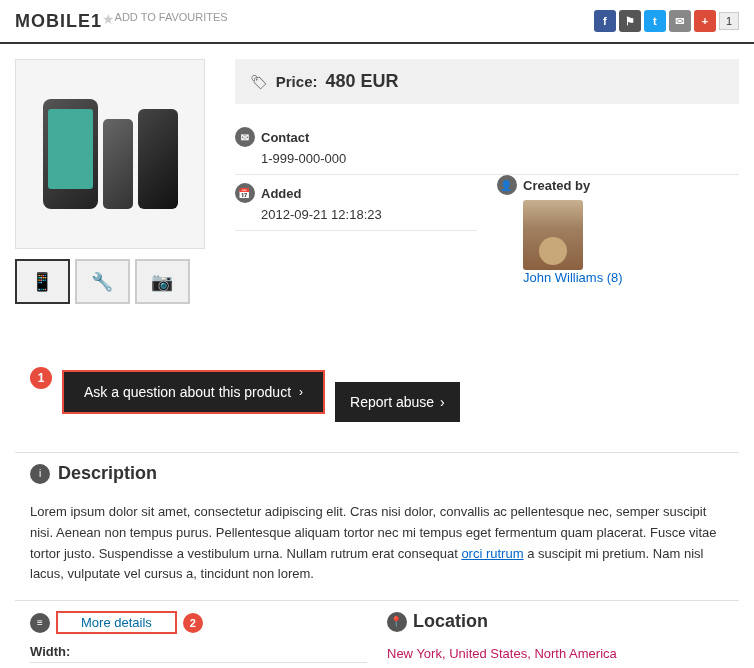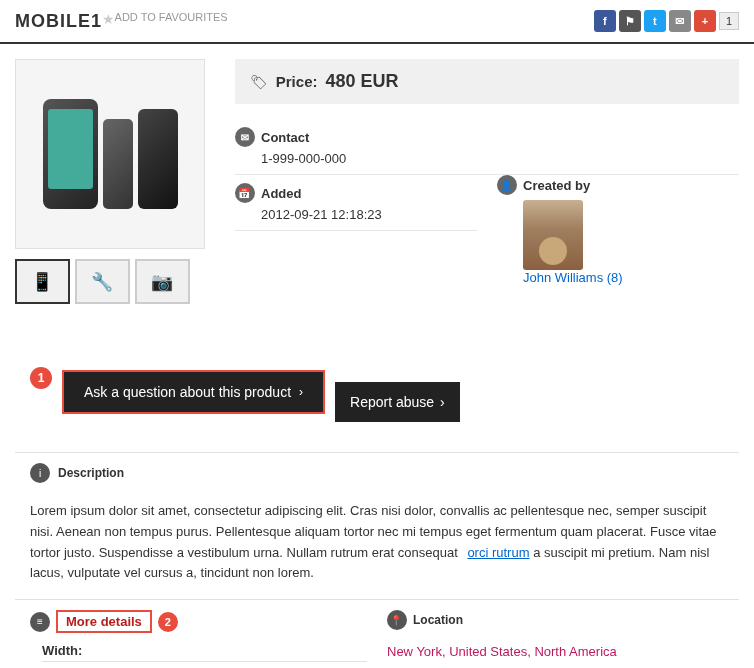--- a/index.html
+++ b/index.html
@@ -60,33 +60,33 @@
     
     .action-bar { display: flex; align-items: center; gap: 10px; margin: 20px 0; padding: 10px 15px; }
     .badge-num { background: #e74c3c; color: #fff; border-radius: 50%; width: 22px; height: 22px; display: flex; align-items: center; justify-content: center; font-size: 12px; font-weight: bold; }
     .ask-btn { background: #222; color: #fff; padding: 12px 20px; font-size: 14px; display: flex; align-items: center; gap: 8px; cursor: pointer; border: 2px solid #e74c3c; margin-top: 28px; }
     .ask-btn .chevron { font-size: 12px; }
     .report-btn { background: #222; color: #fff; padding: 12px 15px; font-size: 14px; display: flex; align-items: center; gap: 6px; cursor: pointer; border: none; margin-top: 48px; }
 
     
     .section-header { display: flex; align-items: center; gap: 8px; padding: 10px 15px; border-top: 1px solid #e0e0e0; }
     .section-icon { width: 20px; height: 20px; background: #555; border-radius: 50%; display: flex; align-items: center; justify-content: center; color: #fff; font-size: 10px; }
-    .section-title { font-weight: bold; font-size: 12px; }
+    .section-title { font-weight: bold; font-size: 18px; }
     .desc-text { padding: 8px 15px 15px; line-height: 1.6; color: #0066cc; }
     .desc-text span { color: #333; }
 
     
     .bottom-section { display: flex; gap: 20px; padding: 10px 15px; border-top: 1px solid #e0e0e0; }
     .bottom-left { flex: 1; }
     .bottom-right { flex: 1; }
     .more-details-header { display: flex; align-items: center; gap: 6px; margin-bottom: 10px; }
-    .more-details-link { color: #b91c1c; font-weight: bold; text-decoration: none; border: 2px solid #e74c3c; padding: 2px 8px; }
+    .more-details-link { color: #0369a1; font-weight: normal; text-decoration: none; border: 2px solid #e74c3c; padding: 2px 23px; }
     .badge-2 { background: #e74c3c; color: #fff; border-radius: 50%; width: 20px; height: 20px; display: flex; align-items: center; justify-content: center; font-size: 11px; font-weight: bold; }
     .detail-item { margin-bottom: 8px; }
-    .detail-label { font-weight: bold; color: #333; border-bottom: 1px solid #e0e0e0; padding-bottom: 3px; margin-bottom: 3px; margin-left: 12px; }
+    .detail-label { font-weight: bold; color: #333; border-bottom: 1px solid #e0e0e0; padding-bottom: 3px; margin-bottom: 3px; }
     .detail-value { color: #333; }
 
     .location-header { display: flex; align-items: center; gap: 6px; margin-bottom: 10px; }
     .location-icon { width: 20px; height: 20px; background: #555; border-radius: 50%; display: flex; align-items: center; justify-content: center; color: #fff; font-size: 10px; }
     .location-values { color: #be185d; line-height: 1.8; }
   </style>
 </head>
 <body>
 
 <div class="header">
@@ -181,21 +181,21 @@
       <span>›</span>
     </button>
   </div>
 
   <div class="section-header">
     <span class="section-icon">i</span>
     <span class="section-title">Description</span>
   </div>
   <div class="desc-text">
     <span>Lorem ipsum dolor sit amet, consectetur adipiscing elit. Cras nisi dolor, convallis ac pellentesque nec, semper suscipit nisi. Aenean non tempus purus. Pellentesque aliquam tortor nec mi tempus eget fermentum quam placerat. Fusce vitae tortor justo. Suspendisse a vestibulum urna. Nullam rutrum erat consequat</span>
-    <a href="#" style="color:#0066cc;margin-left:6px;">orci rutrum</a>
+    <a href="#" style="color:#0066cc;">orci rutrum</a>
     <span>a suscipit mi pretium. Nam nisl lacus, vulputate vel cursus a, tincidunt non lorem.</span>
   </div>
 
   <div class="bottom-section">
     <div class="bottom-left">
       <div class="more-details-header">
         <span class="section-icon">≡</span>
         <a class="more-details-link" href="#">More details</a>
         <span class="badge-2">2</span>
       </div>

